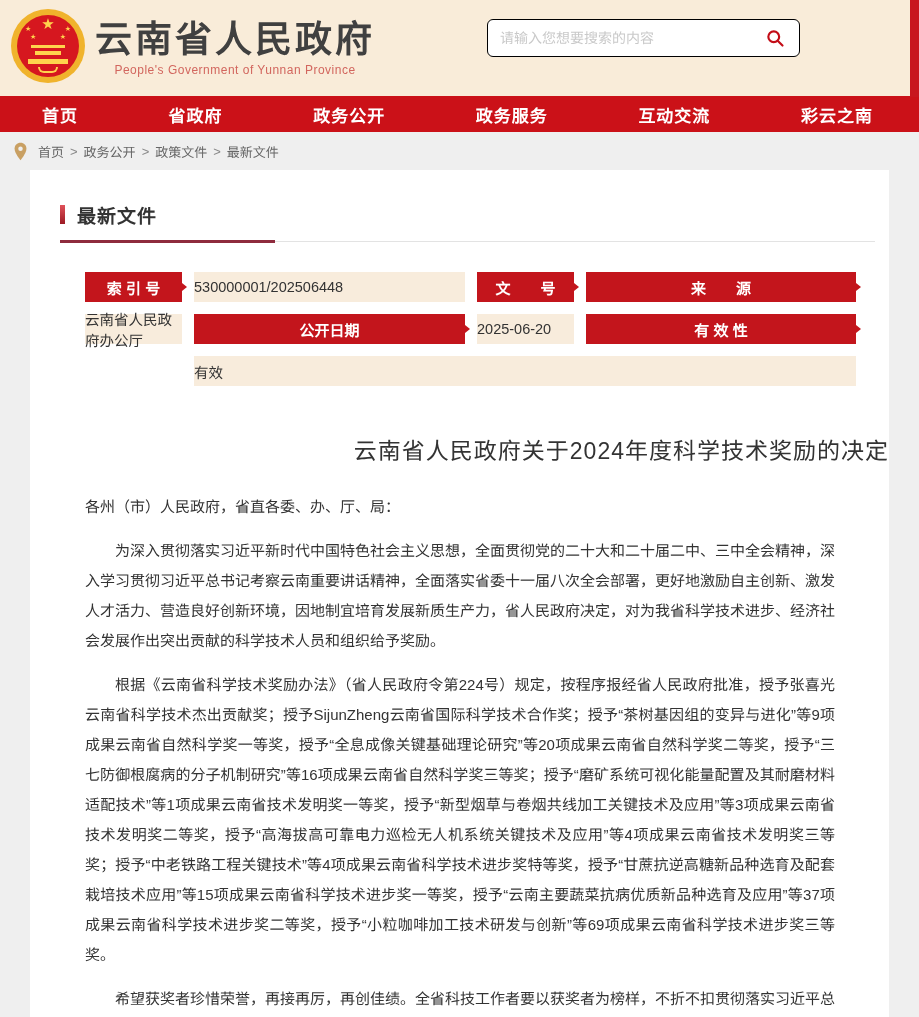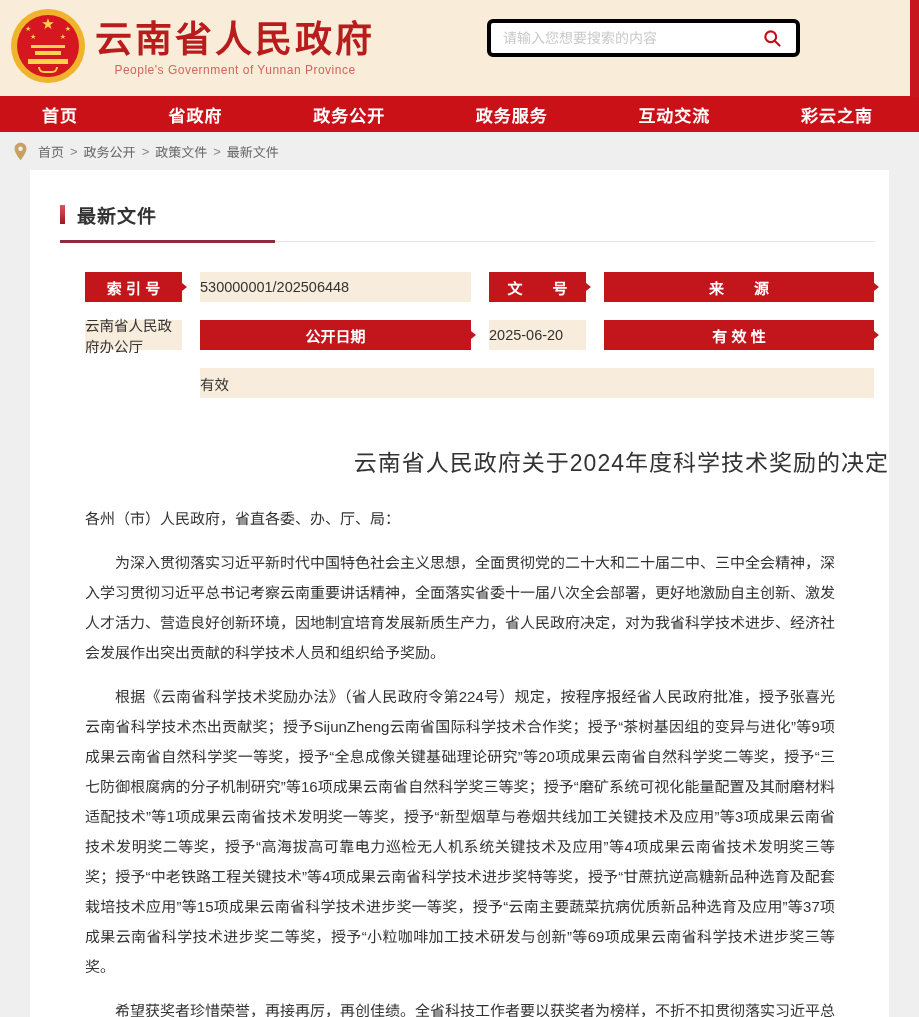--- a/index.html
+++ b/index.html
@@ -15,45 +15,45 @@
   .emblem-inner { position:absolute; left:8px; top:9px; width:62px; height:62px; border-radius:50%; background:#d6171f; overflow:hidden; }
   .emblem .star-big { position:absolute; left:50%; top:1px; transform:translateX(-50%); color:#ffd34d; font-size:15px; line-height:15px; }
   .emblem .star-s { position:absolute; color:#ffd34d; font-size:7px; line-height:7px; }
   .emblem .s1{ left:8px; top:10px; } .emblem .s2{ right:8px; top:10px; }
   .emblem .s3{ left:13px; top:18px; } .emblem .s4{ right:13px; top:18px; }
   .emblem .gate-roof { position:absolute; left:14px; top:30px; width:34px; height:3px; background:#ffd34d; }
   .emblem .gate-mid  { position:absolute; left:18px; top:36px; width:26px; height:4px; background:#ffd34d; }
   .emblem .gate-base { position:absolute; left:11px; top:44px; width:40px; height:5px; background:#ffd34d; }
   .emblem .gear { position:absolute; left:21px; top:52px; width:20px; height:6px; border:2px solid #ffd34d; border-top:none; border-radius:0 0 10px 10px; }
   .brand { margin-left:8px; }
-  .brand-title { color:#b91c1c; font-size:37px; font-weight:bold; letter-spacing:3px; line-height:40px; }
+  .brand-title { color:#404040; font-size:37px; font-weight:bold; letter-spacing:3px; line-height:40px; }
   .brand-sub { color:#d2665e; font-size:12px; margin-top:3px; text-align:center; letter-spacing:0.5px; }
   .search-box { position:absolute; left:487px; top:19px; width:313px; height:38px; background:#fff;
-    border:4px solid #000000; border-radius:6px; display:flex; align-items:center; padding:0 12px; }
+    border:1px solid #000000; border-radius:6px; display:flex; align-items:center; padding:0 12px; }
   .search-input { flex:1; border:none; outline:none; font-size:14px; color:#333; background:transparent; }
   .search-input::placeholder { color:#c9c9c9; }
   .search-btn { width:24px; height:24px; border:none; background:transparent; cursor:pointer; display:flex; align-items:center; justify-content:center; }
   .right-strip { position:absolute; top:0; right:0; width:9px; height:97px; background:#c8161e; z-index:6; }
   
   .nav { height:36px; background:#cb1118; display:flex; align-items:center; justify-content:space-between; padding:0 46px 0 42px; }
   .nav-item { color:#fff; font-size:17px; font-weight:bold; text-decoration:none; letter-spacing:1px; cursor:pointer; }
   
   .breadcrumb { height:38px; background:#efefef; display:flex; align-items:center; padding-left:13px; font-size:13px; color:#666; }
   .breadcrumb .pin { margin-right:10px; display:flex; align-items:center; }
   .crumb { color:#666; text-decoration:none; cursor:pointer; }
   .crumb-sep { margin:0 6px; color:#888; }
   
   .panel { margin-left:30px; width:859px; height:847px; background:#fff; overflow:hidden; }
   .section-head { margin:31px 14px 0 30px; padding-bottom:13px; border-bottom:1px solid #e3e3e3; position:relative; }
   .section-title-row { display:flex; align-items:center; }
   .accent-bar { width:5px; height:19px; background:linear-gradient(#e0525a,#9c1a24); margin-right:12px; }
   .section-title { font-size:19px; color:#333; font-weight:600; letter-spacing:1px; }
   .underline-dark { position:absolute; left:0; bottom:-2px; width:215px; height:3px; background:#8e2b3d; }
   
-  .meta-grid { margin:30px 0 0 55px; width:741px; display:grid; grid-template-columns:97px 271px 97px 270px; gap:18px; }
+  .meta-grid { margin:30px 0 0 55px; width:741px; display:grid; grid-template-columns:97px 271px 97px 270px; gap:12px; }
   .meta-label { background:#c3151c; color:#fff; font-size:15px; font-weight:bold; height:30px;
     display:flex; align-items:center; justify-content:center; position:relative; white-space:pre; }
   .meta-label .arrow { position:absolute; right:-5px; top:50%; margin-top:-4px; width:0; height:0;
     border-left:5px solid #c3151c; border-top:4px solid transparent; border-bottom:4px solid transparent; }
   .meta-value { background:#f8ecdc; font-size:14.5px; color:#333; height:30px; display:flex; align-items:center; }
   .span3 { grid-column:2 / 5; }
   
   .article-title { margin-top:46px; text-align:right; font-size:23px; color:#333; font-weight:400; letter-spacing:1px; }
   .article-body { margin:26px 54px 0 55px; font-size:15px; line-height:30px; color:#333; text-align:justify; }
   .para { margin-top:14px; }

